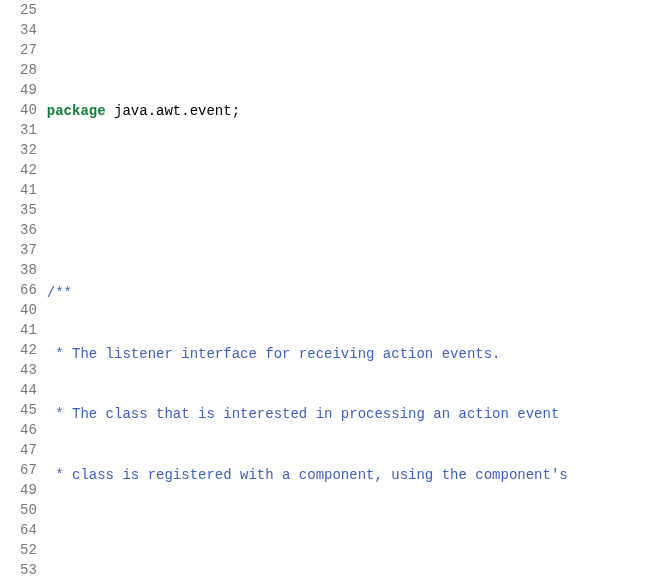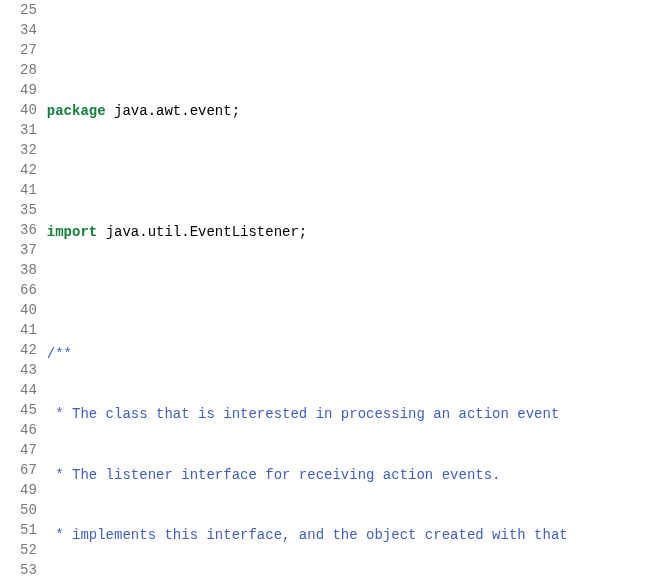--- a/index.html
+++ b/index.html
@@ -65,35 +65,33 @@
     <span class="ln">41</span>
     <span class="ln">42</span>
     <span class="ln">43</span>
     <span class="ln">44</span>
     <span class="ln">45</span>
     <span class="ln">46</span>
     <span class="ln">47</span>
     <span class="ln">67</span>
     <span class="ln">49</span>
     <span class="ln">50</span>
-    <span class="ln">51</span>
+    <span class="ln">64</span>
     <span class="ln">52</span>
     <span class="ln">53</span>
   </div>
 
   <div class="code">
     <span class="line"></span>
     <span class="line"><span class="kw">package</span><span> java.awt.event;</span></span>
     <span class="line"></span>
-    <span class="line"><span class="kw">import</span><span> java.util.EventListener;</span></span>
     <span class="line"></span>
     <span class="line cm">/**</span>
+    <span class="line cm"> * The listener interface for receiving action events.</span>
     <span class="line cm"> * The class that is interested in processing an action event</span>
-    <span class="line cm"> * The listener interface for receiving action events.</span>
-    <span class="line cm"> * implements this interface, and the object created with that</span>
     <span class="line cm"> * class is registered with a component, using the component's</span>
     
     
     
     
     
     
     
     
     

